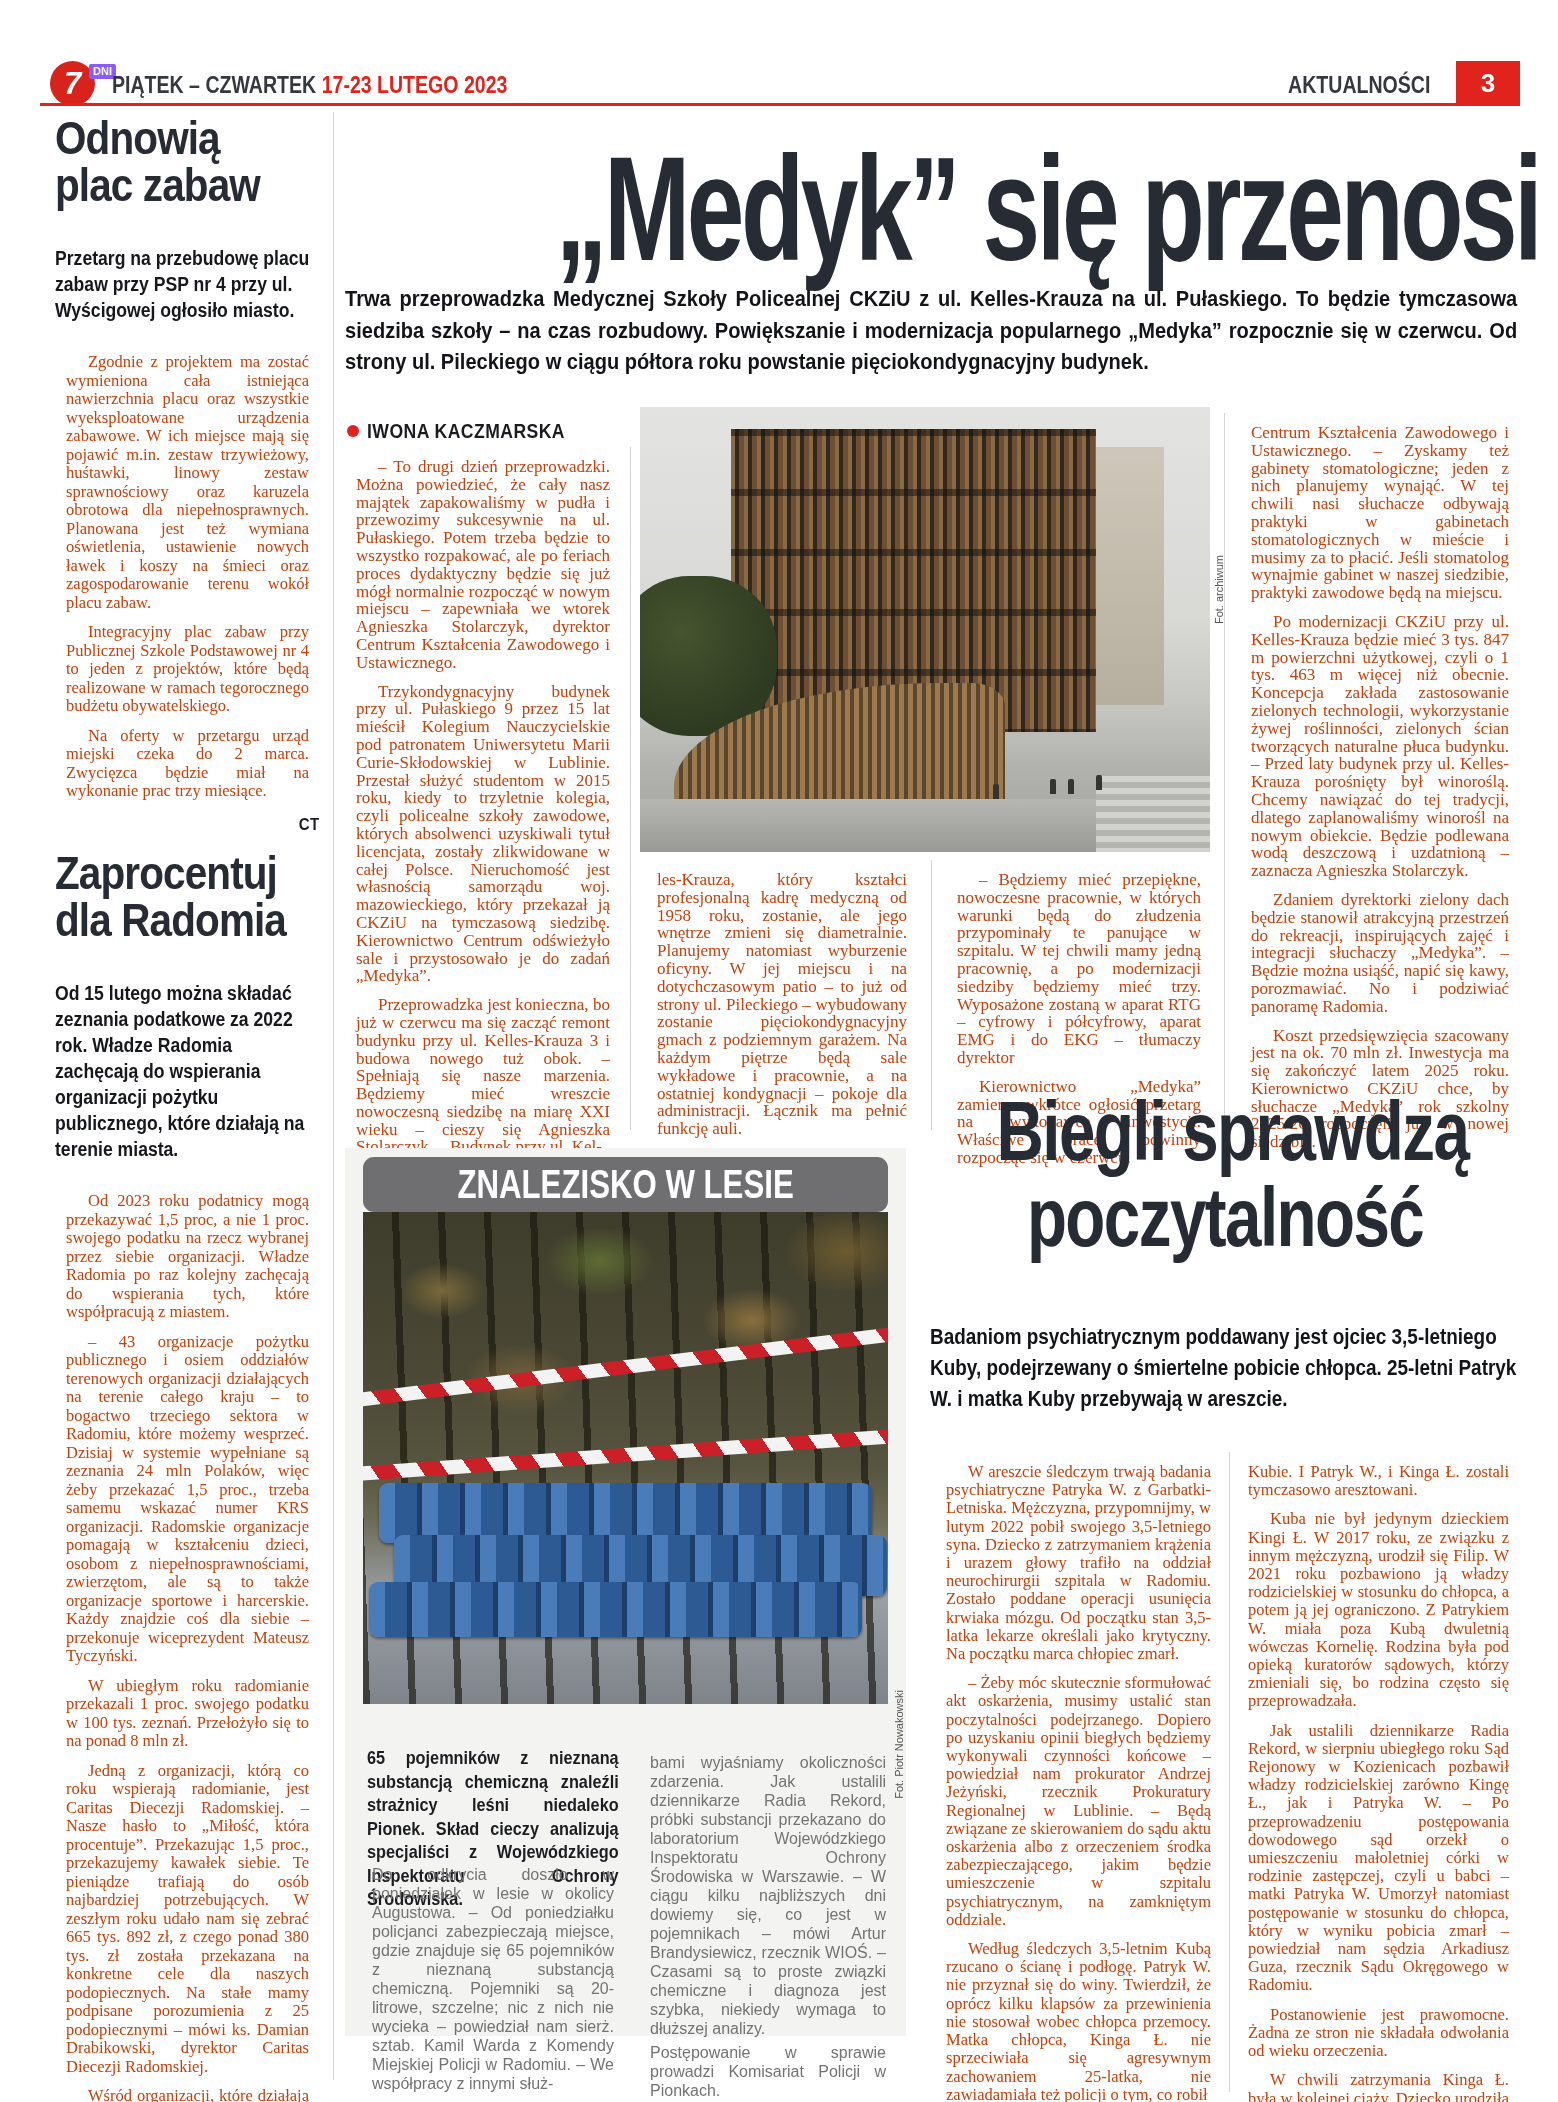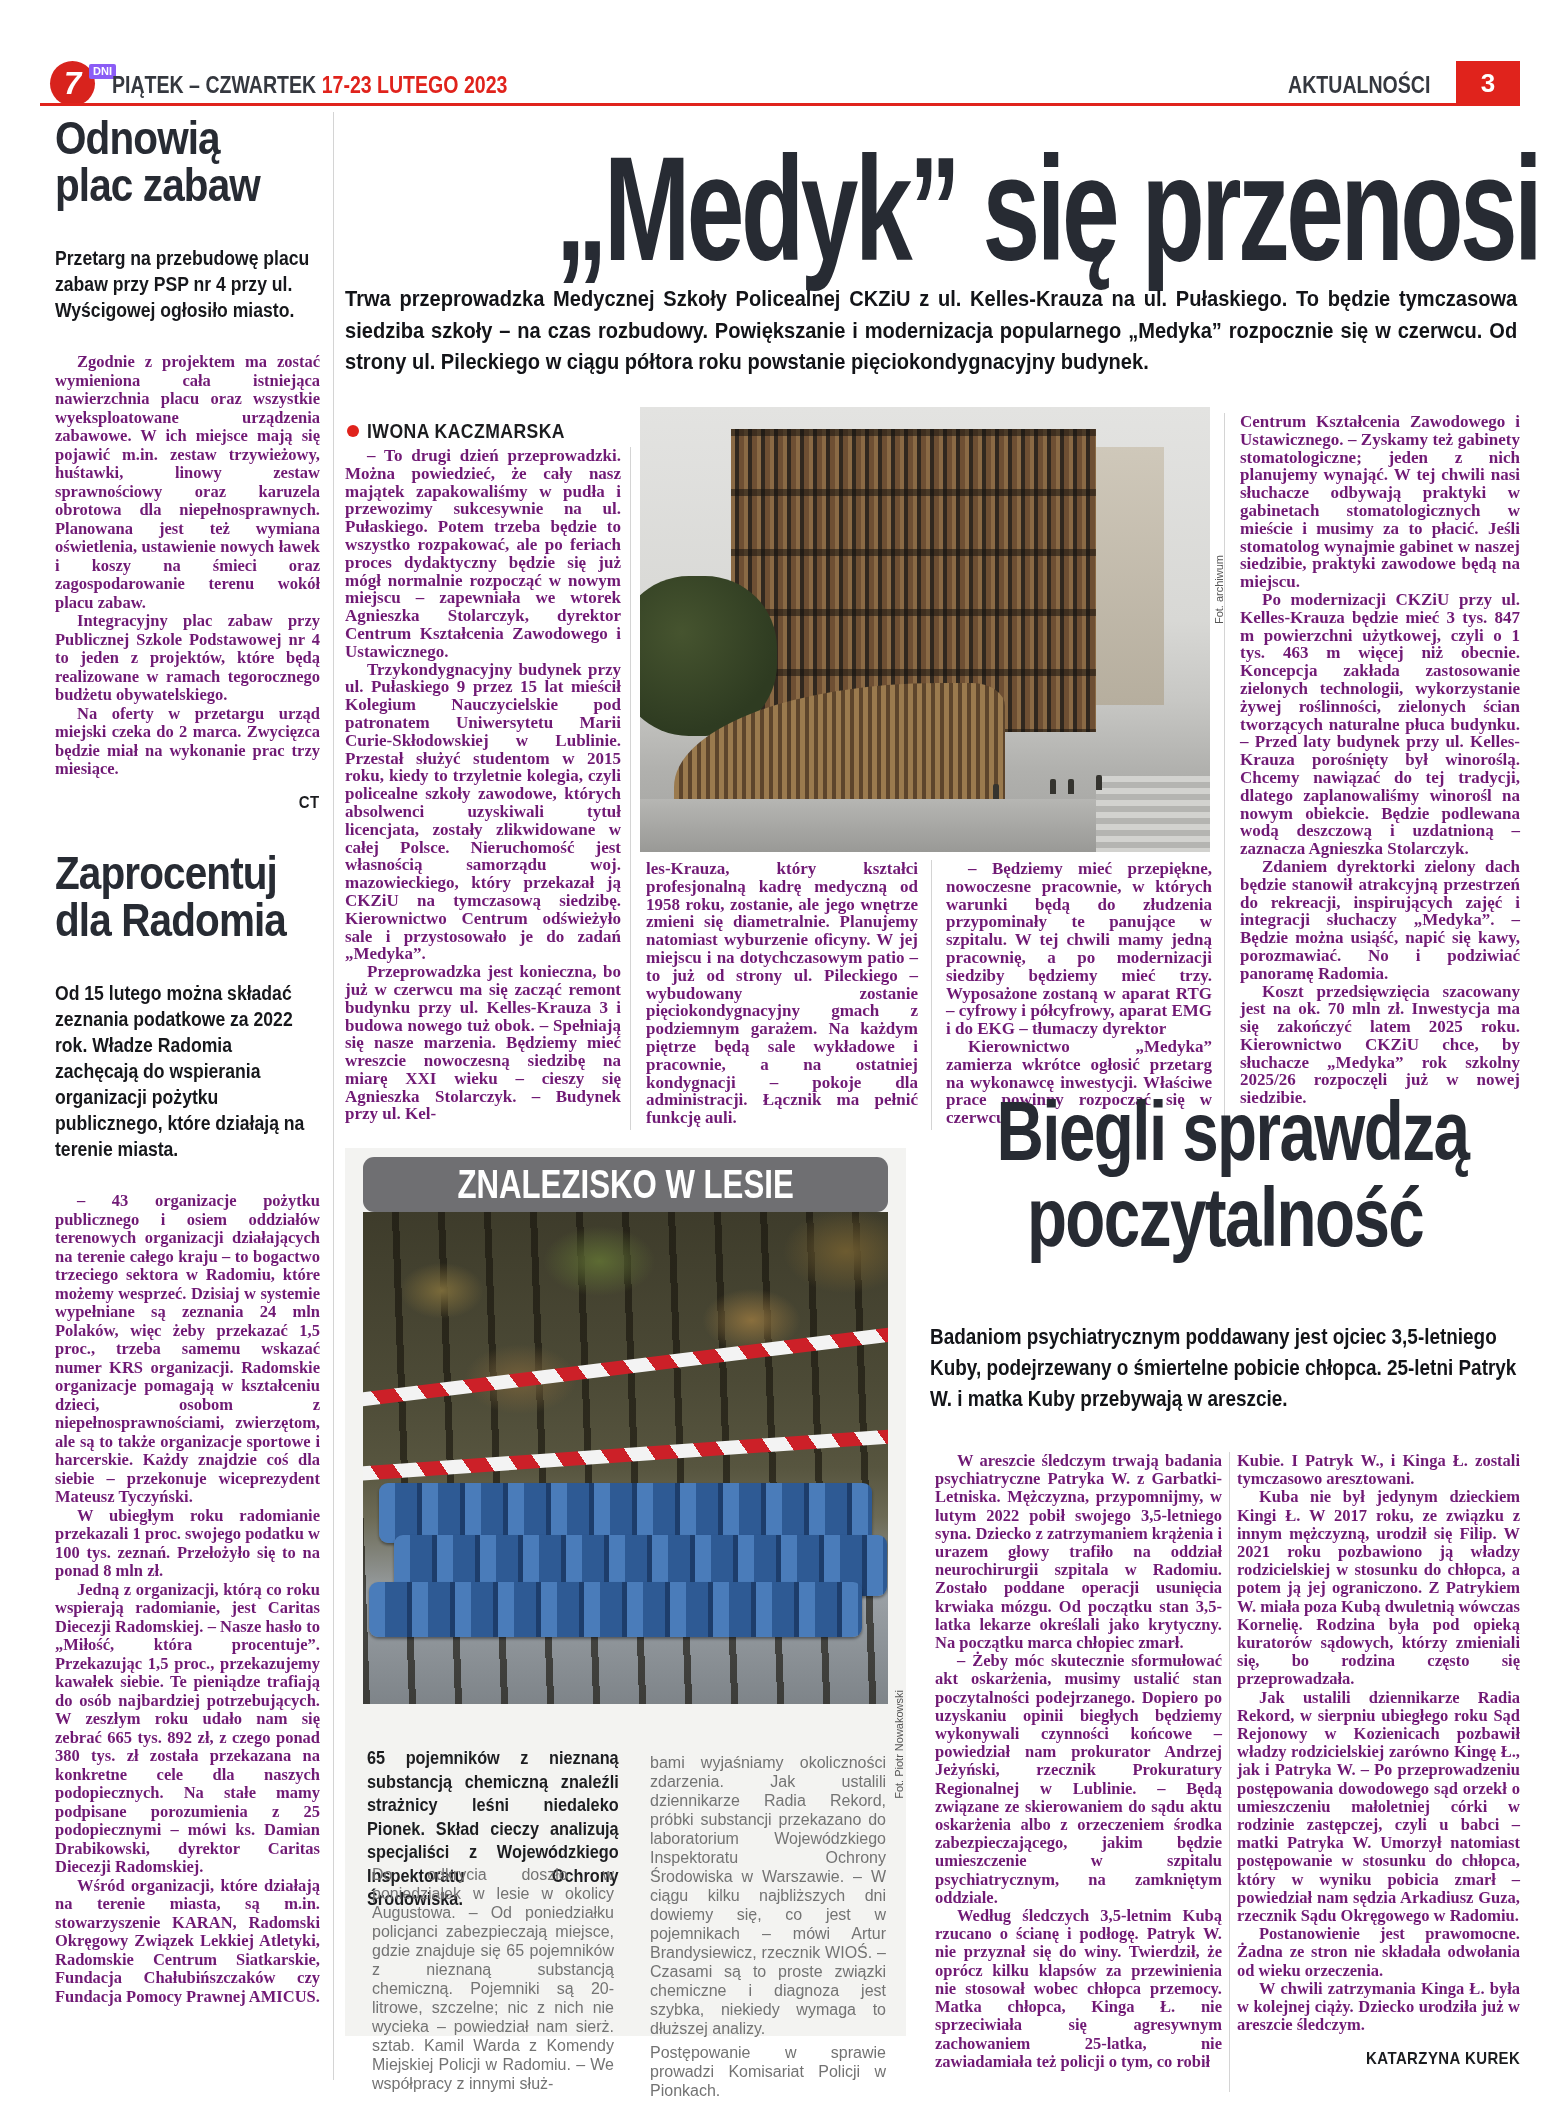--- a/index.html
+++ b/index.html
@@ -21,22 +21,22 @@
     font:bold 26px/45px "Liberation Sans",sans-serif;text-align:center;}
   .red-rule{left:40px;right:38px;top:103px;height:3px;background:#e0231c;}
   
   .vsep{width:1px;background:#d4d4d4;}
   
   .side-art{left:55px;width:265px;}
   .side-title{font:bold 46px/47px "Liberation Sans",sans-serif;letter-spacing:-1px;
     color:#272b33;transform:scaleX(.88);transform-origin:left top;margin:0 0 36px 0;white-space:pre-line;}
   .side-lead{width:300px;font:bold 20px/26px "Liberation Sans",sans-serif;color:#17181c;
     transform:scaleX(.88);transform-origin:left top;margin:0 0 30px 0;}
-  .bodytext p{font-size:16.5px;line-height:18.5px;text-align:justify;margin:0;
-    text-indent:22px;color:#701a75;font-weight:bold;}
+  .bodytext p{font-size:16.5px;line-height:18.5px;text-align:justify;margin:11px;
+    text-indent:22px;color:#c2410c;}
   .bodytext p.p-cont{text-indent:0;}
   .byline-row{text-align:right;margin-top:14px;}
   .byline{font:bold 17px/20px "Liberation Sans",sans-serif;color:#1b1c1f;
     display:inline-block;transform:scaleX(.88);transform-origin:right top;letter-spacing:.5px;}
   
   .medyk-title{left:345px;top:96px;width:1175px;text-align:center;white-space:nowrap;margin-top:34px;}
   .medyk-title span{display:inline-block;font:bold 148px/158px "Liberation Sans",sans-serif;
     letter-spacing:-5px;color:#272b33;transform:scaleX(.7);}
   .medyk-lead{left:345px;top:283px;width:1332px;
     font:bold 22.8px/31.5px "Liberation Sans",sans-serif;color:#131418;text-align:justify;
@@ -137,20 +137,21 @@
     </div>
     <div class="byline-row">
       <span class="byline">CT</span>
     </div>
   </div>
 
   <div class="abs side-art" style="top:850px;">
     <h2 class="side-title">Zaprocentuj dla Radomia</h2>
     <div class="side-lead">Od 15 lutego można składać zeznania podatkowe za 2022 rok. Władze Radomia zachęcają do wspierania organizacji pożytku publicznego, które działają na terenie miasta.</div>
     <div class="bodytext">
+      <p>Od 2023 roku podatnicy mogą przekazywać 1,5 proc, a nie 1 proc. swojego podatku na rzecz wybranej przez siebie organizacji. Władze Radomia po raz kolejny zachęcają do wspierania tych, które współpracują z miastem.</p>
       <p>– 43 organizacje pożytku publicznego i osiem oddziałów terenowych organizacji działających na terenie całego kraju – to bogactwo trzeciego sektora w Radomiu, które możemy wesprzeć. Dzisiaj w systemie wypełniane są zeznania 24 mln Polaków, więc żeby przekazać 1,5 proc., trzeba samemu wskazać numer KRS organizacji. Radomskie organizacje pomagają w kształceniu dzieci, osobom z niepełnosprawnościami, zwierzętom, ale są to także organizacje sportowe i harcerskie. Każdy znajdzie coś dla siebie – przekonuje wiceprezydent Mateusz Tyczyński.</p>
       <p>W ubiegłym roku radomianie przekazali 1 proc. swojego podatku w 100 tys. zeznań. Przełożyło się to na ponad 8 mln zł.</p>
       <p>Jedną z organizacji, którą co roku wspierają radomianie, jest Caritas Diecezji Radomskiej. – Nasze hasło to „Miłość, która procentuje”. Przekazując 1,5 proc., przekazujemy kawałek siebie. Te pieniądze trafiają do osób najbardziej potrzebujących. W zeszłym roku udało nam się zebrać 665 tys. 892 zł, z czego ponad 380 tys. zł została przekazana na konkretne cele dla naszych podopiecznych. Na stałe mamy podpisane porozumienia z 25 podopiecznymi – mówi ks. Damian Drabikowski, dyrektor Caritas Diecezji Radomskiej.</p>
       <p>Wśród organizacji, które działają na terenie miasta, są m.in. stowarzyszenie KARAN, Radomski Okręgowy Związek Lekkiej Atletyki, Radomskie Centrum Siatkarskie, Fundacja Chałubińszczaków czy Fundacja Pomocy Prawnej AMICUS.</p>
     </div>
 
   </div>
 
   <div class="abs medyk-title">
     <span>„Medyk” się przenosi</span>

